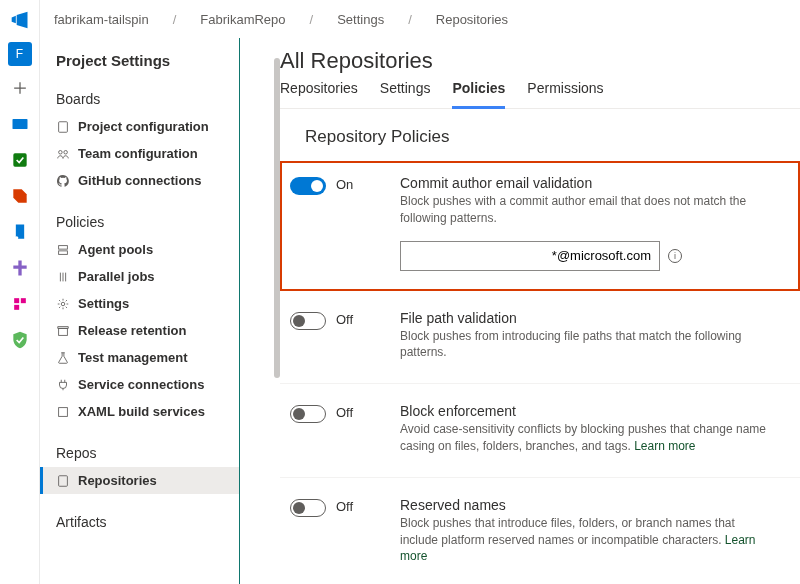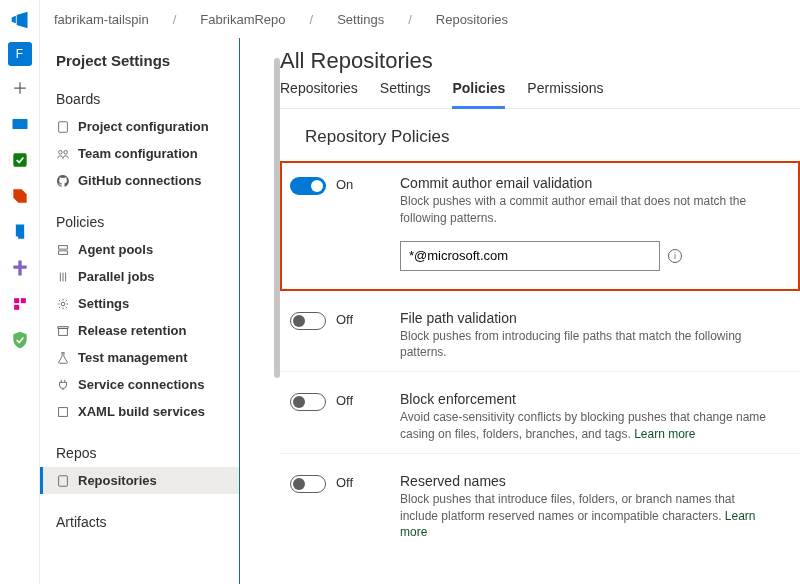--- a/index.html
+++ b/index.html
@@ -23,36 +23,36 @@
   .nav-item svg { width: 14px; height: 14px; flex-shrink: 0; }
   .scrollbar-track { position: absolute; left: 234px; top: 0; width: 8px; height: 100%; background: transparent; }
   .scrollbar-thumb { position: absolute; left: 0; width: 6px; background: #c8c6c4; border-radius: 3px; }
   .content { flex: 1; padding: 10px 0 0 40px; overflow: hidden; }
   .page-title { font-size: 22px; font-weight: 400; margin-bottom: 6px; }
   .tabs { display: flex; gap: 22px; border-bottom: 1px solid #edebe9; margin-bottom: 18px; }
   .tab { padding: 0 0 10px; font-size: 14px; color: #323130; cursor: pointer; }
   .tab.active { font-weight: 600; border-bottom: 3px solid #3b82f6; margin-bottom: -1px; }
   .section-title { font-size: 17px; font-weight: 400; margin-bottom: 14px; padding-left: 25px; }
   .policy-list { display: flex; flex-direction: column; gap: 5px; }
-  .policy { display: flex; padding: 14px 30px 10px 10px; border-bottom: 1px solid #f3f2f1; }
+  .policy { display: flex; padding: 14px 30px 22px 10px; border-bottom: 1px solid #f3f2f1; }
   .policy.highlight { border: 2px solid #d83b01; padding: 12px 28px 18px 8px; }
   .toggle-col { width: 110px; display: flex; align-items: flex-start; gap: 10px; padding-top: 2px; }
   .toggle { width: 36px; height: 18px; border-radius: 10px; position: relative; cursor: pointer; }
   .toggle.on { background: #0078d4; }
   .toggle.off { background: #fff; border: 1px solid #605e5c; }
   .toggle .knob { width: 12px; height: 12px; border-radius: 50%; position: absolute; top: 3px; }
   .toggle.on .knob { background: #fff; right: 3px; }
   .toggle.off .knob { background: #605e5c; left: 2px; top: 2px; }
   .toggle-label { font-size: 13px; }
   .policy-body { flex: 1; }
   .policy-title { font-size: 14px; color: #323130; margin-bottom: 2px; }
   .policy-desc { font-size: 12px; color: #605e5c; line-height: 1.4; }
   .policy-desc a { color: #14532d; text-decoration: none; cursor: pointer; }
   .input-row { display: flex; align-items: center; gap: 8px; margin-top: 14px; }
-  .text-input { flex: 1; max-width: 260px; height: 30px; border: 1px solid #8a8886; padding: 0 8px; font-size: 13px; font-family: inherit; }
+  .text-input { flex: 1; max-width: 260px; height: 30px; border: 1px solid #8a8886; padding: 0 8px; font-size: 13px; font-family: inherit; text-align: right; }
   .info-icon { width: 14px; height: 14px; border: 1px solid #605e5c; border-radius: 50%; display: flex; align-items: center; justify-content: center; font-size: 9px; color: #605e5c; cursor: pointer; }
 </style>
 </head>
 <body>
 
 <div class="root">
 
   <div class="rail">
     <div class="rail-item">
       <svg viewBox="0 0 24 24">

